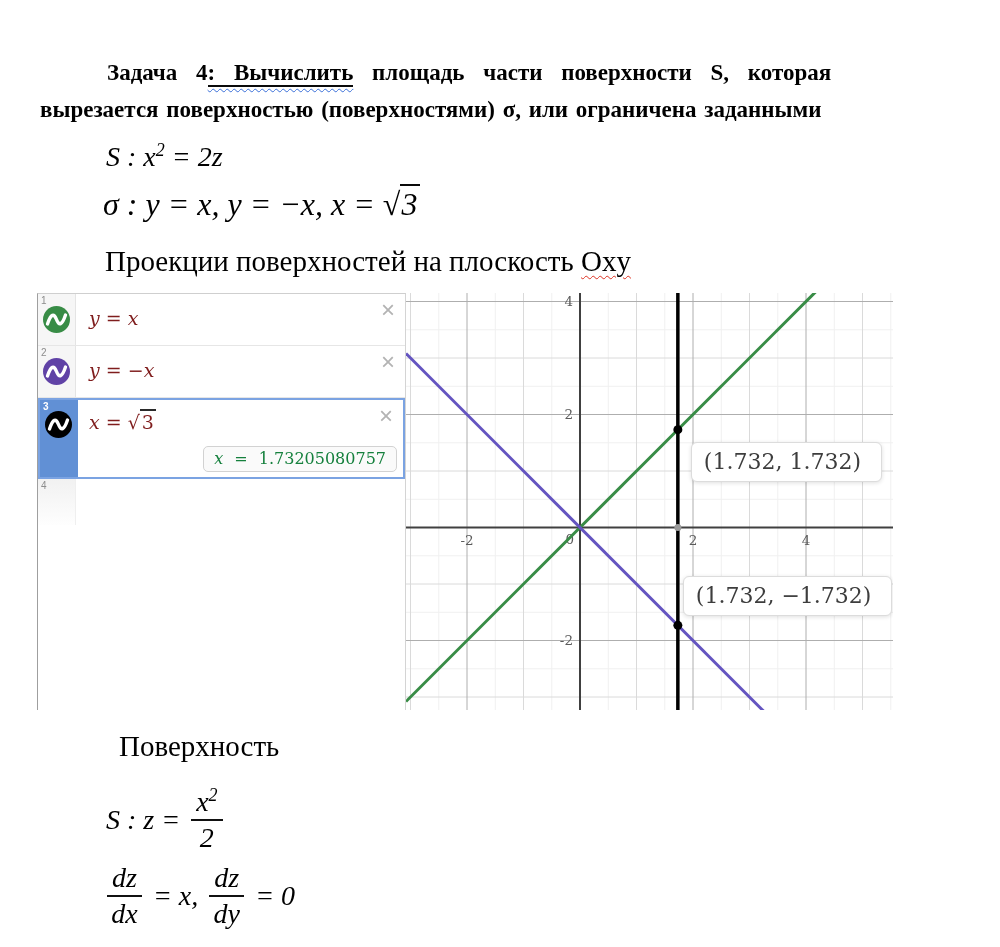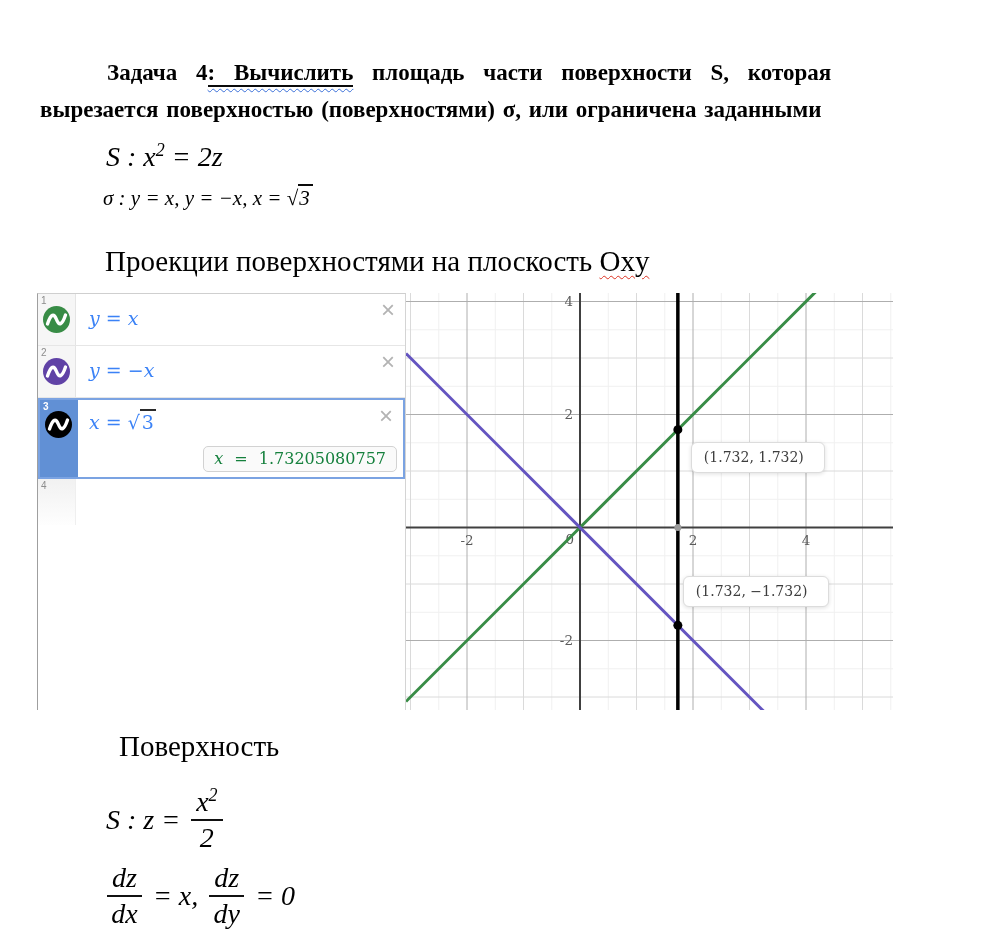--- a/index.html
+++ b/index.html
@@ -12,21 +12,21 @@
     font-weight:bold; font-size:23px; line-height:37px;margin-top:46px; }
   .t-line1 { margin-left:67px; word-spacing:13px; }
   .t-line2 { word-spacing:2px; }
   .u-solid { border-bottom:2px solid #0a0a0a; }
   .wavy-blue { text-decoration-line:underline; text-decoration-style:wavy;
     text-decoration-color:#3a6fd8; text-decoration-thickness:1px; text-underline-offset:8px; }
   .wavy-red { text-decoration-line:underline; text-decoration-style:wavy;
     text-decoration-color:#dd3222; text-decoration-thickness:1px; text-underline-offset:4px; }
   .math { font-style:italic; }
   .f1 { position:absolute; left:106px; top:140px; font-size:28px;font-family:Liberation Serif, serif; }
-  .f2 { position:absolute; left:103px; top:186px; font-size:21px; }
+  .f2 { position:absolute; left:103px; top:186px; font-size:32px; }
   sup.exp { font-size:18px; font-style:italic; }
   .sqrt-sym { font-style:normal; }
   .sqrt-arg { border-top:2px solid #0a0a0a; padding:0 3px 0 1px; }
   .proj-line { position:absolute; left:105px; top:245px; font-size:29px; }
   .surface-line { position:absolute; left:119px; top:730px; font-size:29px; }
   .f3 { position:absolute; left:106px; top:775px; font-size:28px; }
   .f4 { position:absolute; left:103px; top:852px; font-size:28px; }
   .frac { display:inline-block; vertical-align:middle; text-align:center; margin:10px 4px; }
   .frac .num { display:block; border-bottom:2px solid #111; padding:0 5px 1px 5px; }
   .frac .den { display:block; padding-top:1px; }
@@ -46,50 +46,50 @@
   .row-4 { top:185px; height:232px; border-bottom:none; }
   .gutter { position:absolute; left:0; top:0; width:38px; height:100%;
     background:#f6f6f6; border-right:1px solid #e4e4e4; box-sizing:border-box; }
   .row-3 .gutter { background:#6190d5; border-right:none; }
   .row-4 .gutter { height:46px; background:linear-gradient(#f1f1f1,#fefefe); border-right:1px solid #efefef; }
   .row-num { position:absolute; left:3px; top:1px; font-size:10px; color:#8c8c8c;
     font-family:"Liberation Sans", sans-serif; }
   .row-3 .row-num { color:#ffffff; font-weight:bold; }
   .icon-circle { position:absolute; left:5px; top:12px; width:27px; height:27px; border-radius:50%; }
   .row-3 .icon-circle { top:11px; }
-  .expr-text { position:absolute; left:51px; top:13px; font-size:19px; font-style:italic; color:#3b82f6; }
+  .expr-text { position:absolute; left:51px; top:13px; font-size:19px; font-style:italic; color:#7f1d1d; }
   .row-3 .expr-text { left:49px; top:11px; }
   .close-x { position:absolute; right:10px; top:4px; font-size:24px; line-height:24px;
     color:#b3b3b3; font-family:"Liberation Sans", sans-serif; cursor:pointer; }
   .value-box { position:absolute; right:6px; top:46px; padding:2px 10px 3px 10px;
     background:#fafafa; border:1px solid #d2d2d2; border-radius:5px;
     font-size:16px; color:#15803d; word-spacing:6px; }
   .value-box .vvar { font-style:italic; }
   .dsqrt { border-top:2px solid #2a2a2a; padding:0 2px; font-style:normal; }
 
   .graph { position:absolute; left:369px; top:0; width:487px; height:417px;
     overflow:hidden; background:#fff; }
   .graph svg { position:absolute; left:0; top:0; }
   .point-label { position:absolute; background:#fff; border:1px solid #dcdcdc;
     border-radius:6px; padding:6px 20px 7px 12px; font-family:"DejaVu Serif", serif;
-    font-size:14px; color:#3d3d3d; box-shadow:0 1px 4px rgba(0,0,0,0.13); white-space:nowrap; }
+    font-size:22px; color:#3d3d3d; box-shadow:0 1px 4px rgba(0,0,0,0.13); white-space:nowrap; }
 </style>
 </head>
 <body>
 
 <div class="title-block">
   <div class="t-line1"><span>Задача 4</span><span class="u-solid wavy-blue">: Вычислить</span> <span>площадь части поверхности S, которая</span></div>
   <div class="t-line2">вырезается поверхностью (поверхностями) σ, или ограничена заданными</div>
 </div>
 
 <div class="f1 math"><span>S : x</span><sup class="exp">2</sup><span> = 2z</span></div>
 
 <div class="f2 math"><span>σ : y = x, y = −x, x = </span><span class="sqrt-sym">√</span><span class="sqrt-arg">3</span></div>
 
-<div class="proj-line"><span>Проекции поверхностями на плоскость </span><span class="wavy-red">Oxy</span></div>
+<div class="proj-line"><span>Проекции поверхностей на плоскость </span><span class="wavy-red">Oxy</span></div>
 
 <div class="desmos">
   <div class="expr-panel">
 
     <div class="expr-row row-1">
       <div class="gutter">
         <span class="row-num">1</span>
         <div class="icon-circle" style="background: rgb(56, 140, 70);">
           <svg width="27" height="27" viewBox="0 0 27 27">
               <path d="M4.5 18 C 8 7.5, 11 7, 13.5 13.5 C 16 20, 19 19.5, 22.5 9" fill="none" stroke="#ffffff" stroke-width="3.4" stroke-linecap="round"></path>

